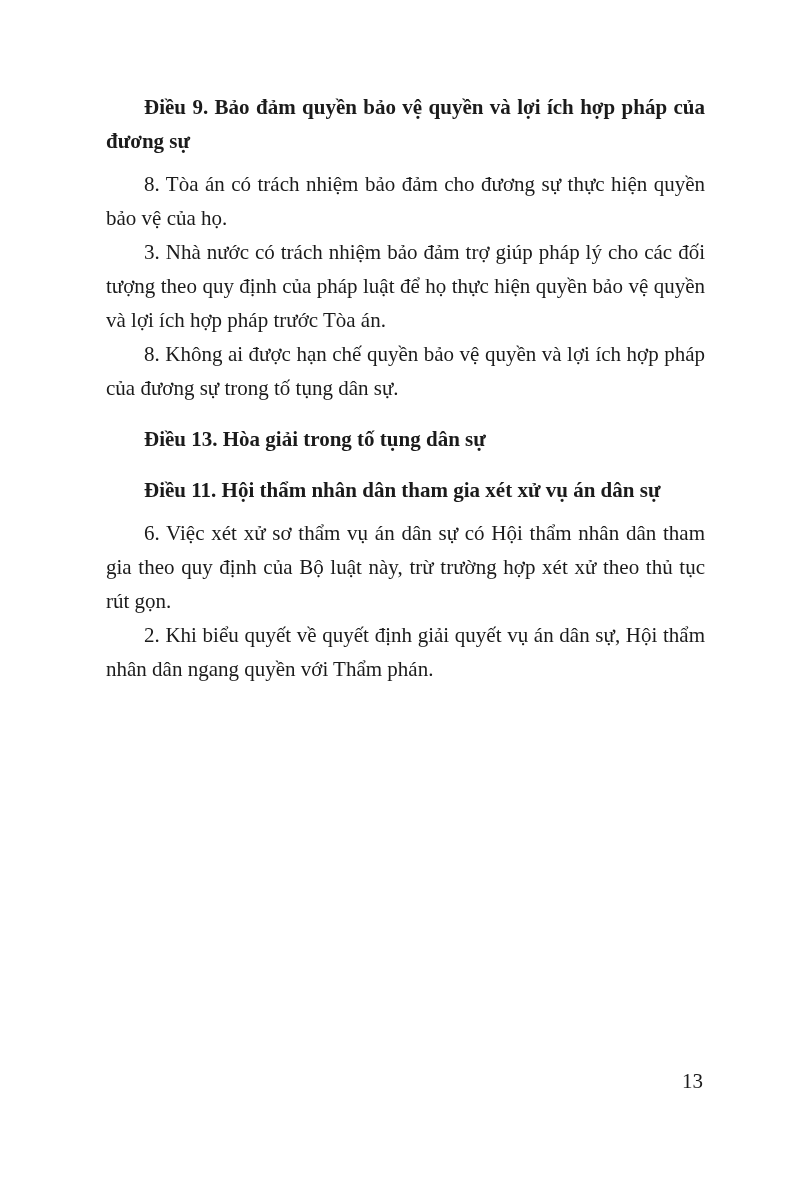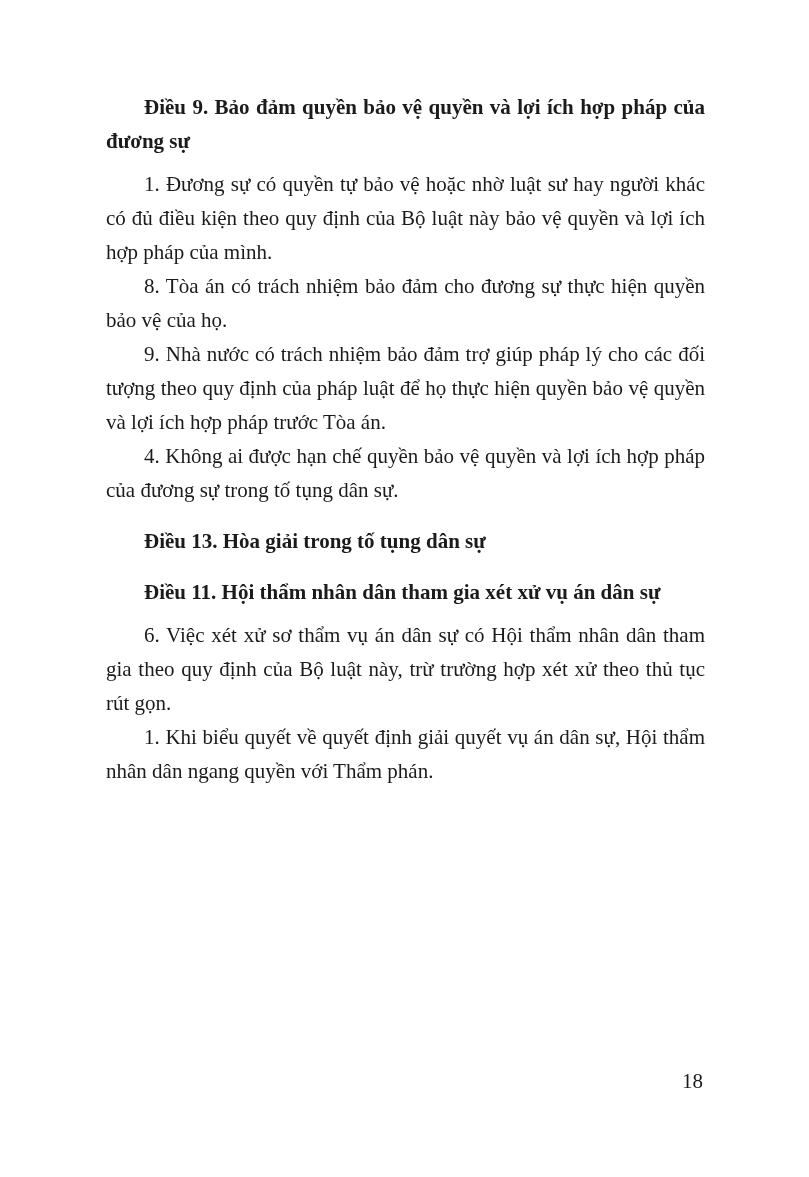--- a/index.html
+++ b/index.html
@@ -55,27 +55,26 @@
     color: #1b1b1b;
   }
 </style>
 </head>
 <body>
 
 <div class="page">
   <div class="content">
 
     <h2>Điều 9. Bảo đảm quyền bảo vệ quyền và lợi ích hợp pháp của đương sự</h2>
-    <p>1. Đương sự có quyền tự bảo vệ hoặc nhờ luật sư hay người khác có đủ điều kiện theo quy định của Bộ luật này bảo vệ quyền và lợi ích hợp pháp của mình.</p>
     <p>8. Tòa án có trách nhiệm bảo đảm cho đương sự thực hiện quyền bảo vệ của họ.</p>
-    <p>9. Nhà nước có trách nhiệm bảo đảm trợ giúp pháp lý cho các đối tượng theo quy định của pháp luật để họ thực hiện quyền bảo vệ quyền và lợi ích hợp pháp trước Tòa án.</p>
-    <p>4. Không ai được hạn chế quyền bảo vệ quyền và lợi ích hợp pháp của đương sự trong tố tụng dân sự.</p>
+    <p>3. Nhà nước có trách nhiệm bảo đảm trợ giúp pháp lý cho các đối tượng theo quy định của pháp luật để họ thực hiện quyền bảo vệ quyền và lợi ích hợp pháp trước Tòa án.</p>
+    <p>8. Không ai được hạn chế quyền bảo vệ quyền và lợi ích hợp pháp của đương sự trong tố tụng dân sự.</p>
 
     <h2>Điều 13. Hòa giải trong tố tụng dân sự</h2>
 
     <h2>Điều 11. Hội thẩm nhân dân tham gia xét xử vụ án dân sự</h2>
     <p>6. Việc xét xử sơ thẩm vụ án dân sự có Hội thẩm nhân dân tham gia theo quy định của Bộ luật này, trừ trường hợp xét xử theo thủ tục rút gọn.</p>
-    <p>1. Khi biểu quyết về quyết định giải quyết vụ án dân sự, Hội thẩm nhân dân ngang quyền với Thẩm phán.</p>
+    <p>2. Khi biểu quyết về quyết định giải quyết vụ án dân sự, Hội thẩm nhân dân ngang quyền với Thẩm phán.</p>
 
   </div>
 
-  <div class="page-number">18</div>
+  <div class="page-number">13</div>
 </div>
 
 </body></html>

